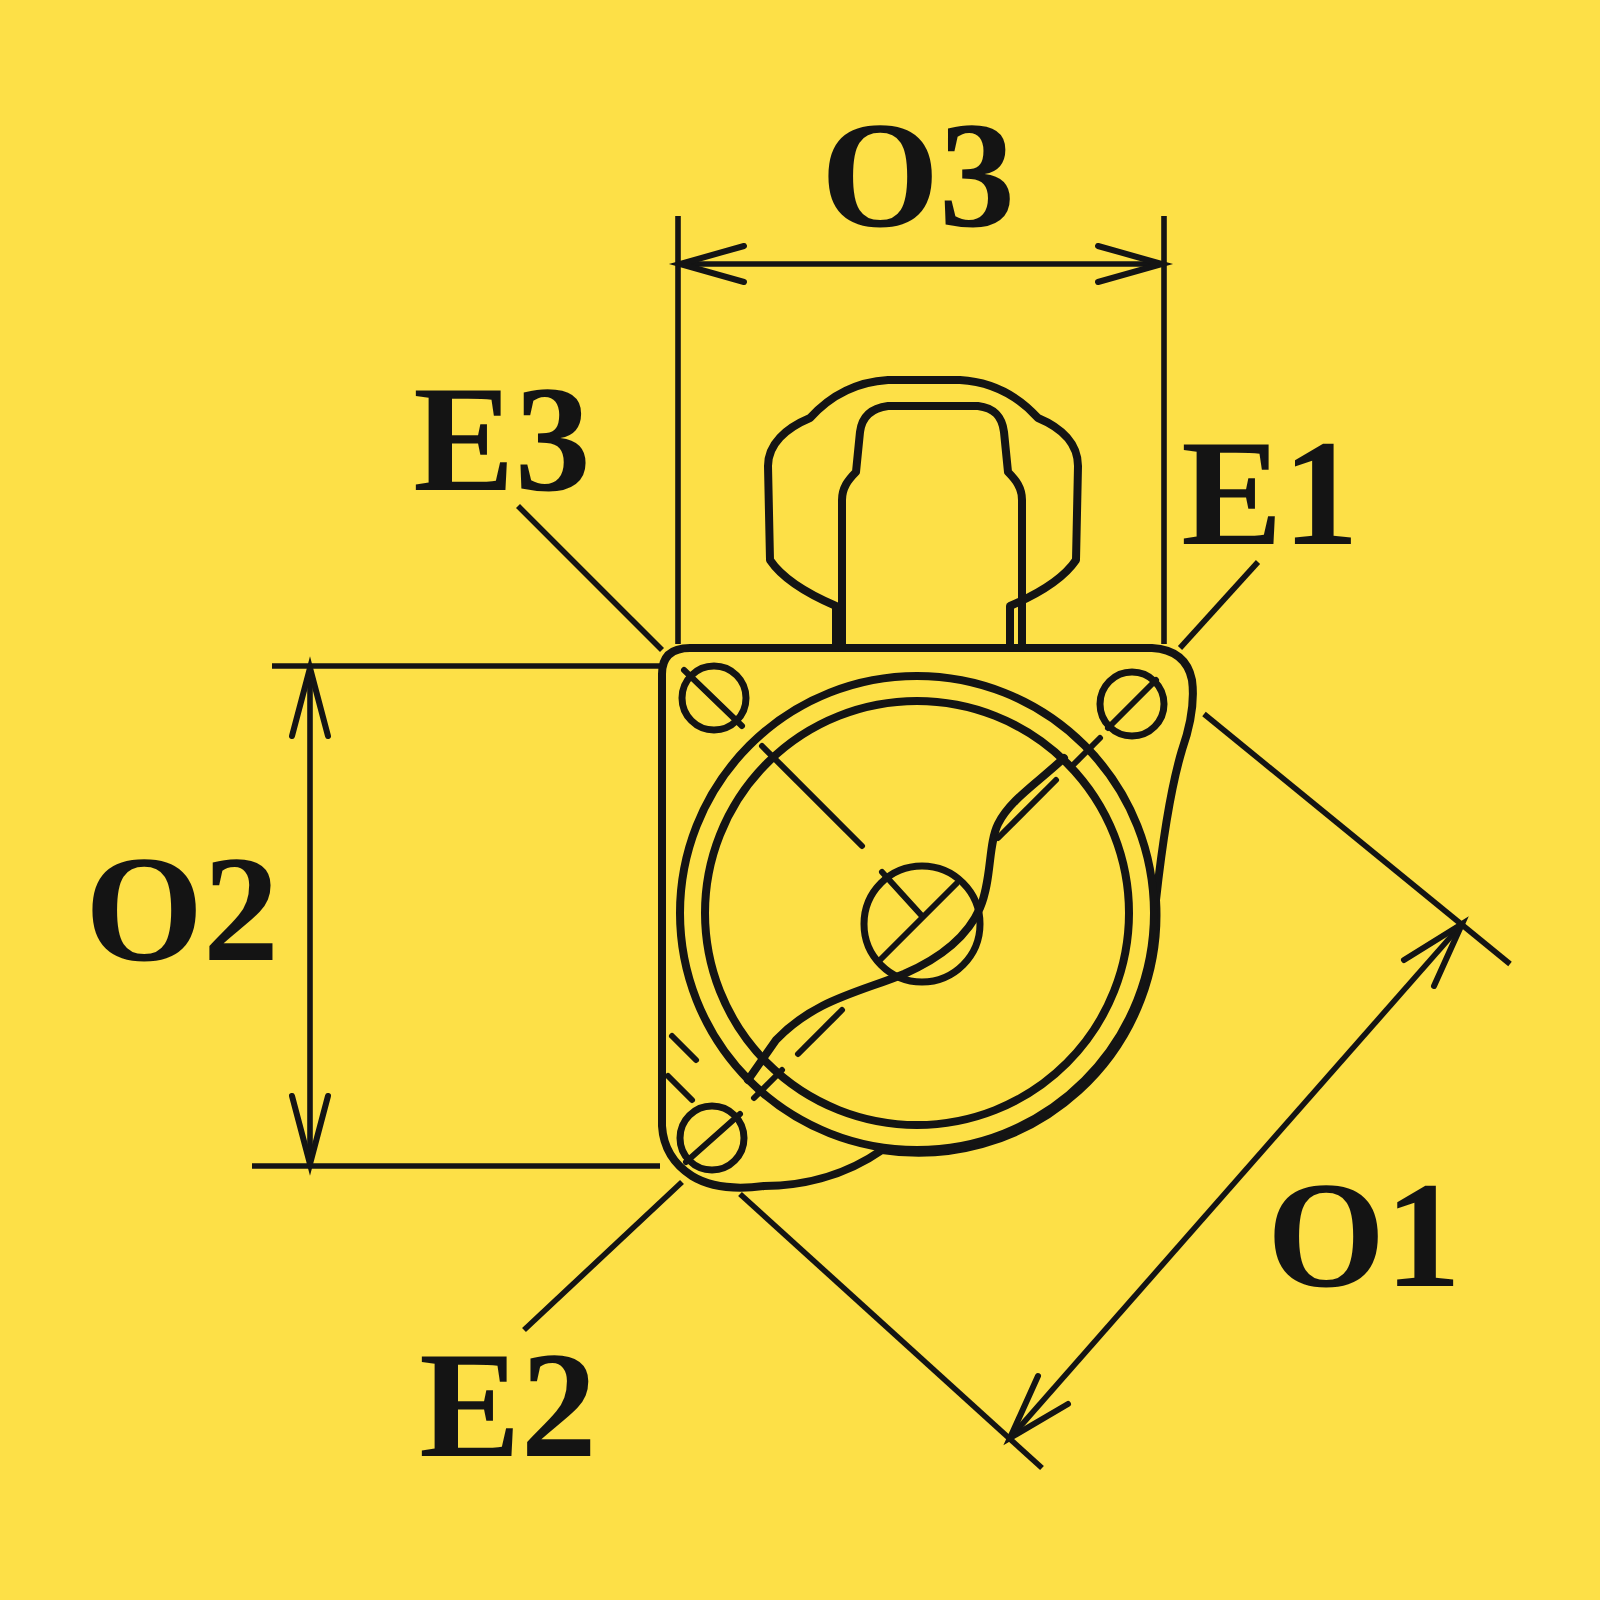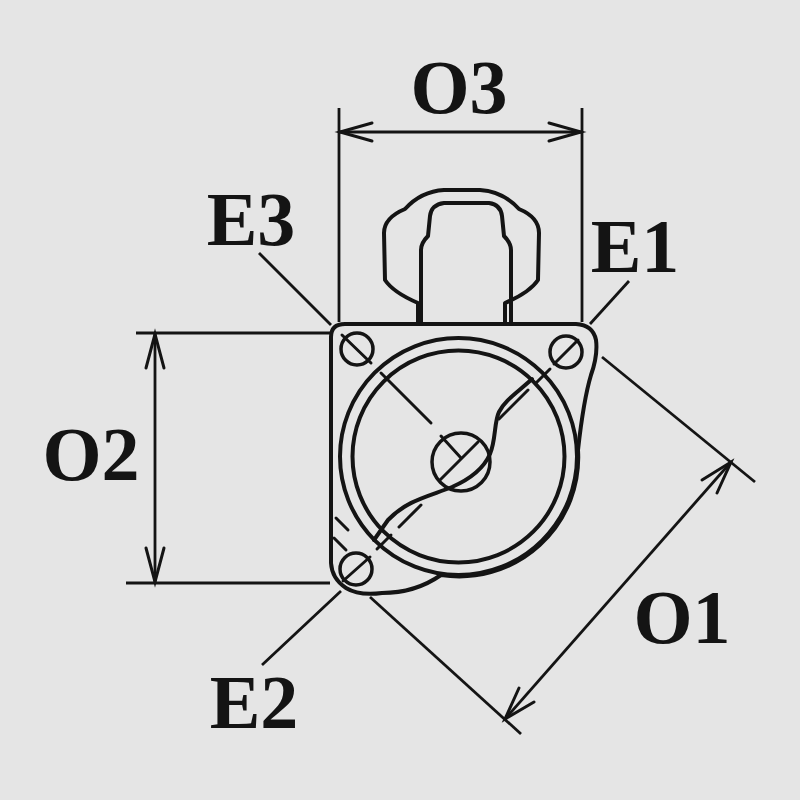--- a/index.html
+++ b/index.html
@@ -4,21 +4,21 @@
 <style>
   html, body {
     margin: 0;
     padding: 0;
     background: #ffffff;
   }
   .canvas {
     position: relative;
     width: 800px;
     height: 800px;
-    background: #e5e5e5;
+    background: #fde047;
     overflow: hidden;
   }
   svg {
     display: block;
     width: 800px;
     height: 800px;
   }
   .ln {
     fill: none;
     stroke: #141414;

